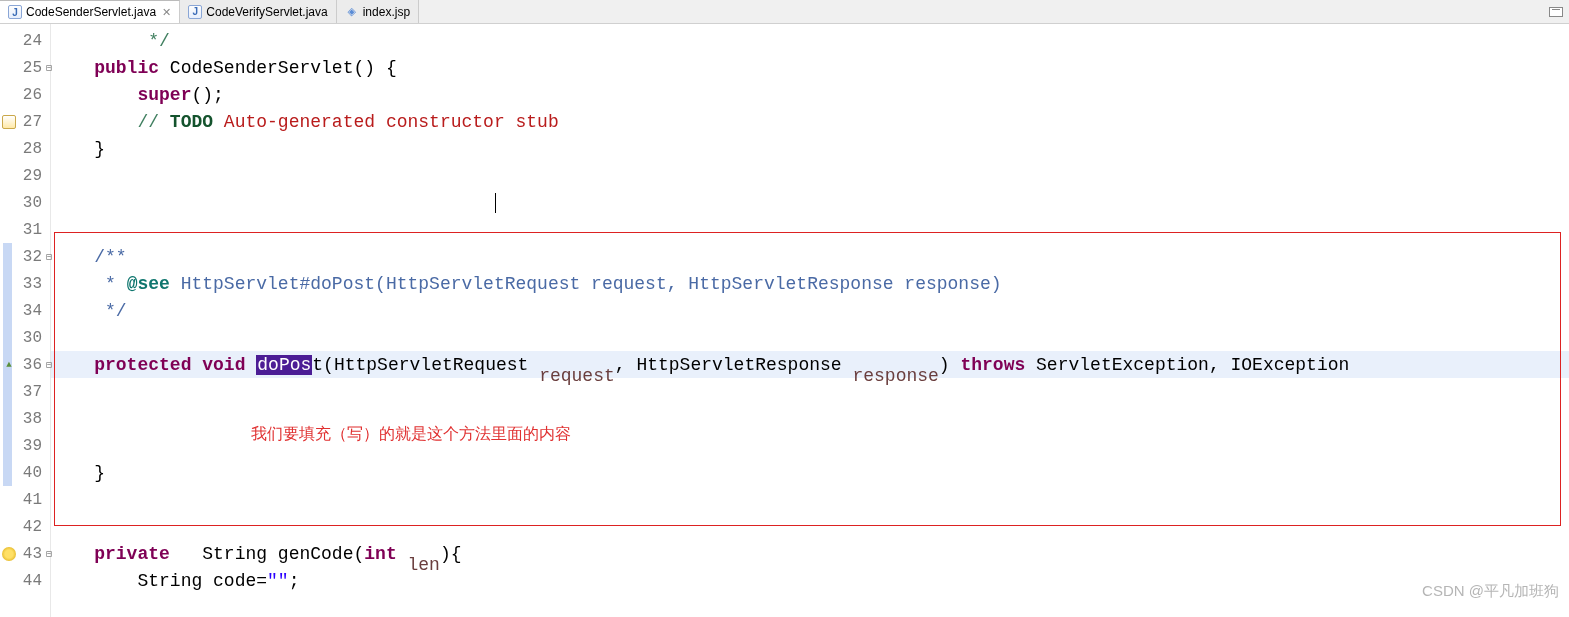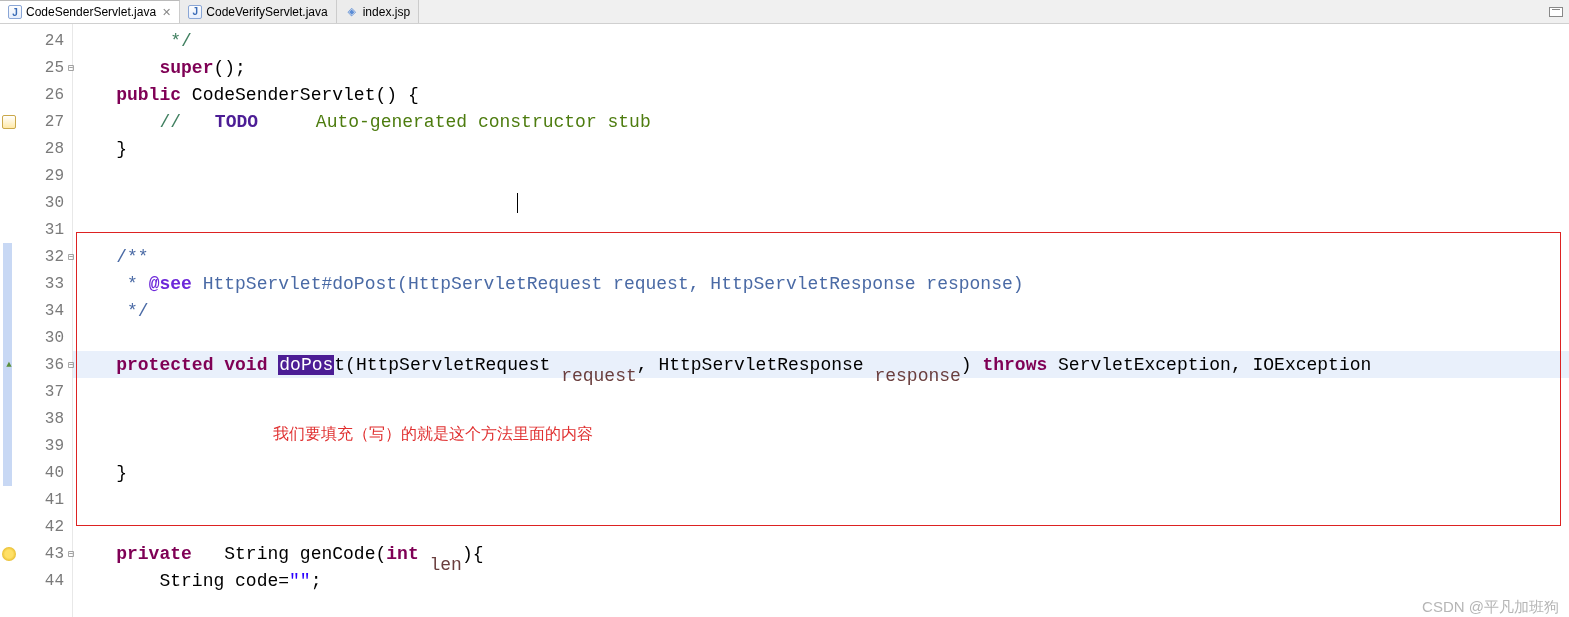--- a/index.html
+++ b/index.html
@@ -46,21 +46,21 @@
   .close-x { color:#888; font-size:11px; margin-left:2px; }
   .header-right { margin-left:auto; display:flex; align-items:center; padding-right:6px; gap:6px; }
   .min-icon { width:14px; height:10px; border:1px solid #888; position:relative; cursor:pointer; background:#fff;}
   .min-icon::after{content:"";position:absolute;left:2px;right:2px;top:1px;height:1px;background:#888;}
   .editor-wrap {
     display: flex;
     height: calc(100% - 24px);
     position: relative;
   }
   .gutter {
-    width: 73px;
+    width: 51px;
     background: #fff;
     border-right: 1px solid #e8e8e8;
     padding-top: 3px;
     position: relative;
     z-index:3;
   }
   .gline {
     height: 27px;
     display: flex;
     align-items: center;
@@ -87,23 +87,23 @@
   .cline {
     height: 27px;
     white-space: pre;
     display: flex;
     align-items: center;
     position: relative;
   }
   .tok-kw { color: #7f0055; font-weight: bold; }
   .tok-com { color: #3f7f5f; }
   .tok-doc { color: #4a6aa5; }
-  .tok-tag { color: #6d28d9; font-weight: bold; text-align: right; }
-  .tok-todo { color: #4c1d95; font-weight: bold; margin-left: 23px; }
-  .tok-todotxt { color: #4d7c0f; padding-left: 47px; }
+  .tok-tag { color: #0f766e; font-weight: bold; text-align: right; }
+  .tok-todo { color: #14532d; font-weight: bold; }
+  .tok-todotxt { color: #b91c1c; }
   .tok-param { color: #6a3e3e; margin-top: 22px; }
   .tok-str { color: #2a00ff; }
   .hl-sel { background:#4c1d95; color:#fff; padding:0 1px;}
   .cur-line-bg { position:absolute; left:0; right:0; height:27px; background:#e9f0fb; z-index:0;}
   .red-box {
     position:absolute;
     border:1px solid #d22;
     pointer-events:none;
     z-index:1;
   }
@@ -111,21 +111,21 @@
     position:absolute;
     color:#e03030;
     font-family:"Microsoft YaHei",sans-serif;
     font-size:16px;
     z-index:2;
   }
   .caret {
     width:1px; height:20px; background:#000; position:absolute;
   }
   .watermark{
-    position:absolute; right:10px; bottom:0;
+    position:absolute; right:10px; bottom:16px;
     color:rgba(120,120,120,.55); font-size:15px;
     font-family:"Microsoft YaHei",sans-serif;
     pointer-events:none;
   }
   .anno-warn { background: radial-gradient(circle,#ffe066 40%,#d39e00 100%); border-radius:50%; }
   .anno-quick { background: linear-gradient(#fff,#ffe9a8); border:1px solid #caa84a; border-radius:2px;}
   .anno-ov { display:flex;align-items:center;justify-content:center;font-size:9px;color:#5a8f3a;}
 </style>
 </head>
 <body>
@@ -177,22 +177,22 @@
       <div class="gline">42</div>
       <div class="gline">43<span class="fold">⊟</span><span class="anno anno-warn"></span></div>
       <div class="gline">44</div>
     </div>
 
   <div class="code-area">
     <div class="cur-line-bg" id="hlbg" style="top: 327px;"></div>
     <div class="red-box" id="redbox" style="top: 208.2px; height: 294.3px; left: 3px; right: 8px;"></div>
 
     <div class="cline">      <span>         </span><span class="tok-com">*/</span></div>
+    <div class="cline">      <span>    </span><span class="tok-kw">public</span><span> </span><span>CodeSenderServlet</span><span>() {</span></div>
     <div class="cline">      <span>        </span><span class="tok-kw">super</span><span>();</span></div>
-    <div class="cline">      <span>    </span><span class="tok-kw">public</span><span> </span><span>CodeSenderServlet</span><span>() {</span></div>
     <div class="cline">      <span>        </span><span class="tok-com">// </span><span class="tok-todo">TODO</span><span class="tok-todotxt"> Auto-generated constructor stub</span></div>
     <div class="cline">      <span>    </span><span>}</span></div>
     <div class="cline">      <span></span></div>
     <div class="cline" style="position:relative;">      <span></span><span class="caret" style="left:444px;"></span></div>
     <div class="cline">      <span></span></div>
     <div class="cline">      <span>    </span><span class="tok-doc">/**</span></div>
     <div class="cline">      <span>     </span><span class="tok-doc">* </span><span class="tok-tag">@see</span><span class="tok-doc"> HttpServlet#doPost(HttpServletRequest request, HttpServletResponse response)</span></div>
     <div class="cline">      <span>     </span><span class="tok-doc">*/</span></div>
     <div class="cline">      <span></span></div>
     <div class="cline" style="z-index:2;">      <span>    </span><span class="tok-kw">protected</span><span> </span><span class="tok-kw">void</span><span> </span><span class="hl-sel">doPos</span><span>t</span><span>(HttpServletRequest </span><span class="tok-param">request</span><span>, HttpServletResponse </span><span class="tok-param">response</span><span>) </span><span class="tok-kw">throws</span><span> ServletException, IOException </span></div>

